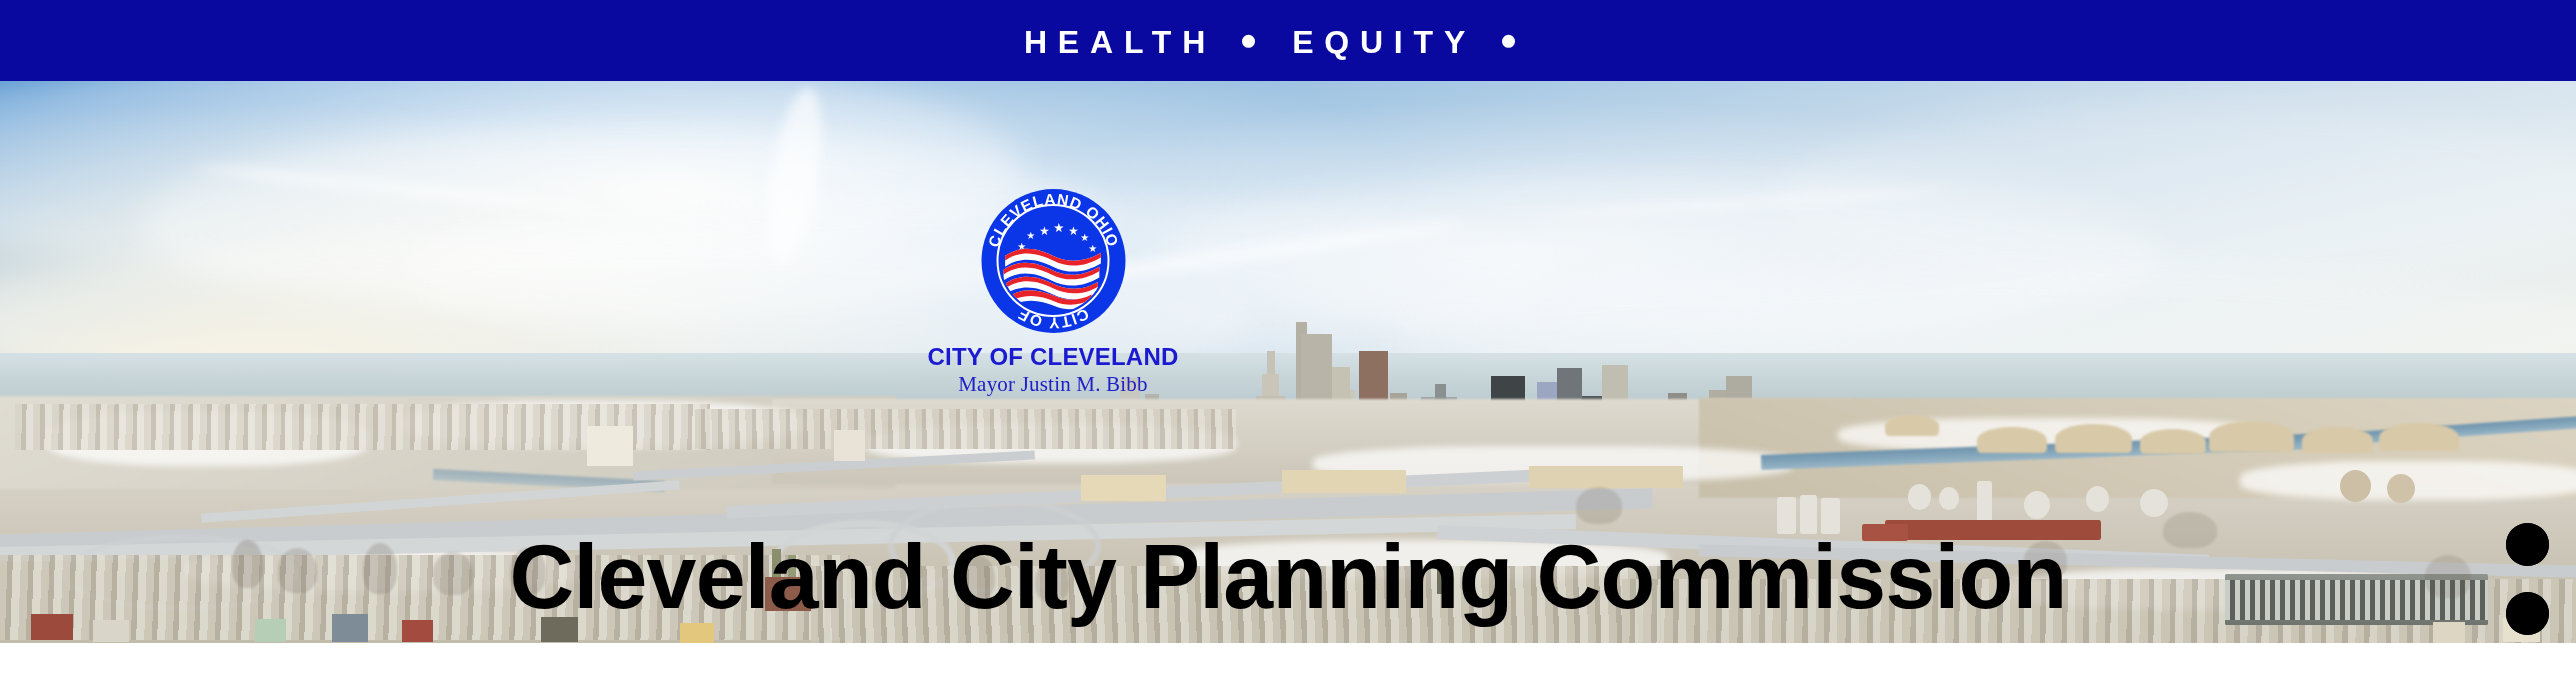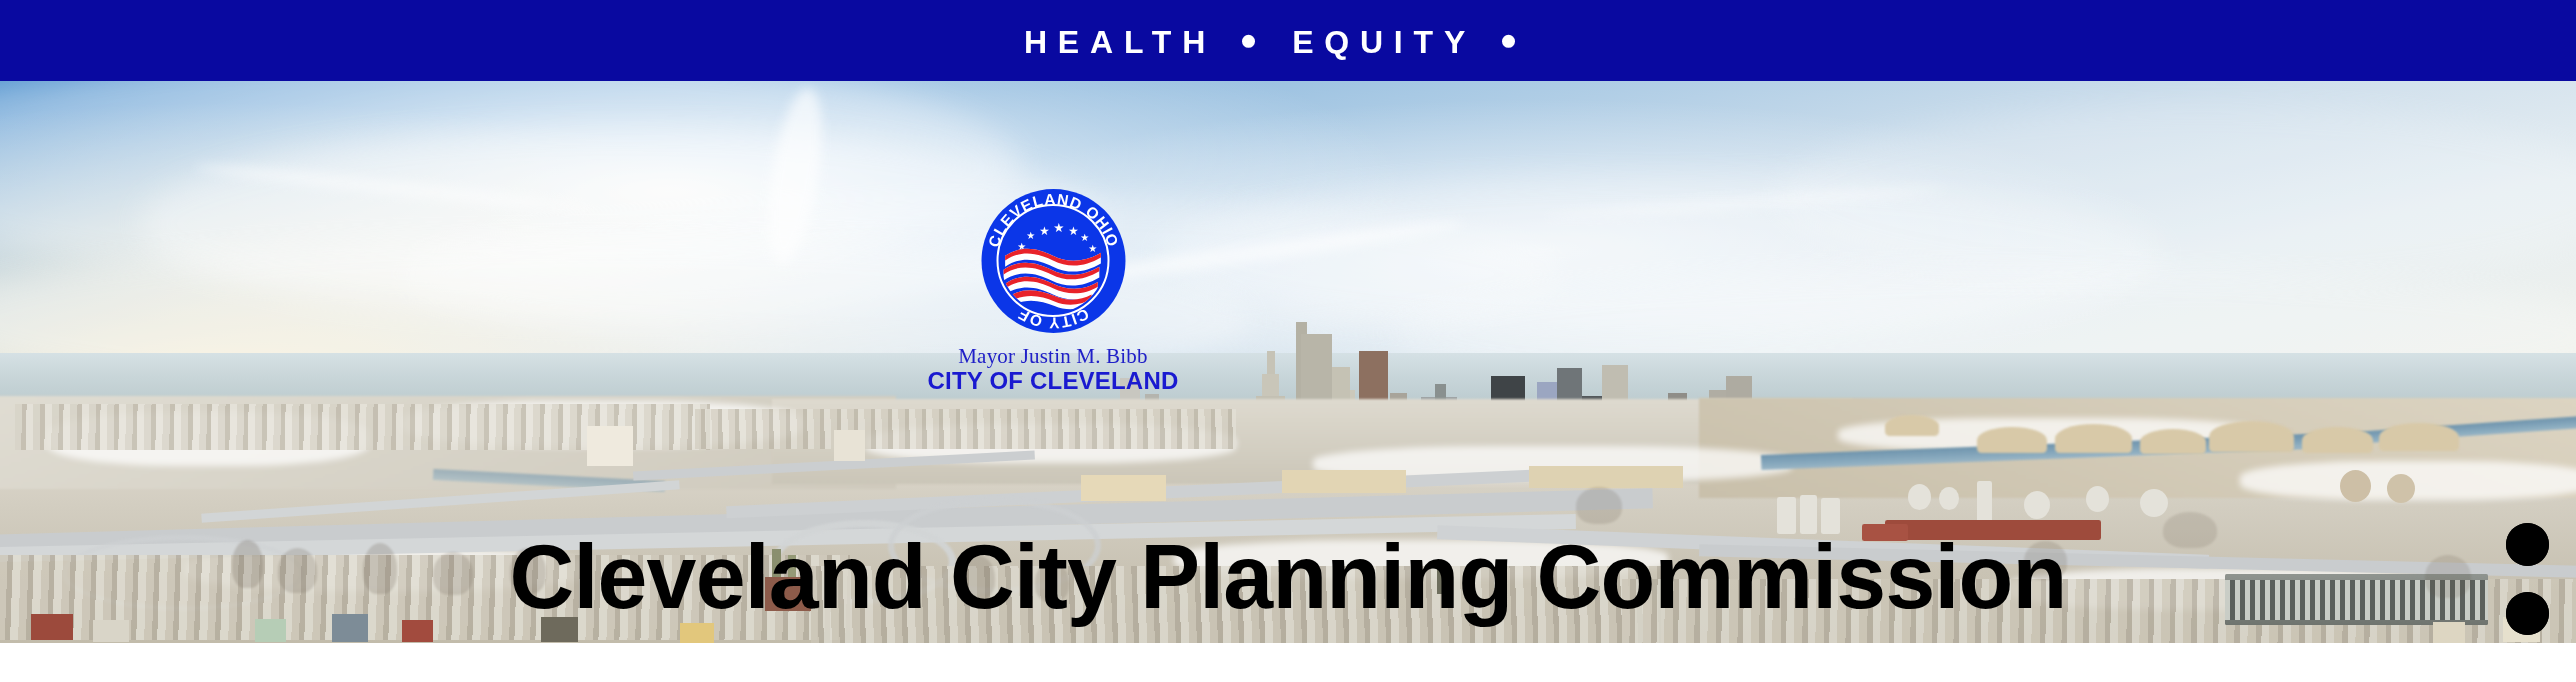--- a/index.html
+++ b/index.html
@@ -500,22 +500,22 @@
               <path d="M4,80 C24,66 46,70 66,80 C86,90 108,88 128,76 L128,82 C108,94 86,96 66,86 C46,76 24,72 4,86 Z" fill="#e8232a"></path>
               <path d="M6,98 C26,84 48,88 68,98 C88,108 110,106 126,96 L126,110 C110,120 88,122 68,112 C48,102 26,98 6,112 Z" fill="#ffffff"></path>
               <path d="M6,98 C26,84 48,88 68,98 C88,108 110,106 126,96 L126,102 C110,112 88,114 68,104 C48,94 26,90 6,104 Z" fill="#e8232a"></path>
               <path d="M12,114 C30,102 52,106 70,114 C86,121 104,120 118,112 L118,124 C104,132 86,134 70,127 C52,119 30,116 12,128 Z" fill="#ffffff"></path>
               <path d="M12,114 C30,102 52,106 70,114 C86,121 104,120 118,112 L118,118 C104,126 86,128 70,121 C52,113 30,110 12,122 Z" fill="#e8232a"></path>
             </g>
           </svg>
         </div>
       </div>
       <div id="citytext">
+        <div id="city-name">CITY OF CLEVELAND</div>
         <div id="mayor-name">Mayor Justin M. Bibb</div>
-        <div id="city-name">CITY OF CLEVELAND</div>
       </div>
     </div>
 
     <div id="social">
       <div class="social-btn" title="YouTube">
         <svg width="43" height="43" viewBox="0 0 56 56">
           <path fill-rule="evenodd" d="M28,0 A28,28 0 1 1 27.99,0 Z M14,22 h28 a4,4 0 0 1 4,4 v10 a4,4 0 0 1 -4,4 h-28 a4,4 0 0 1 -4,-4 v-10 a4,4 0 0 1 4,-4 Z M25,26 l10,5 l-10,5 Z" fill="#000"></path>
           <rect x="10" y="22" width="36" height="18" rx="5" fill="none"></rect>
         </svg>
       </div>

